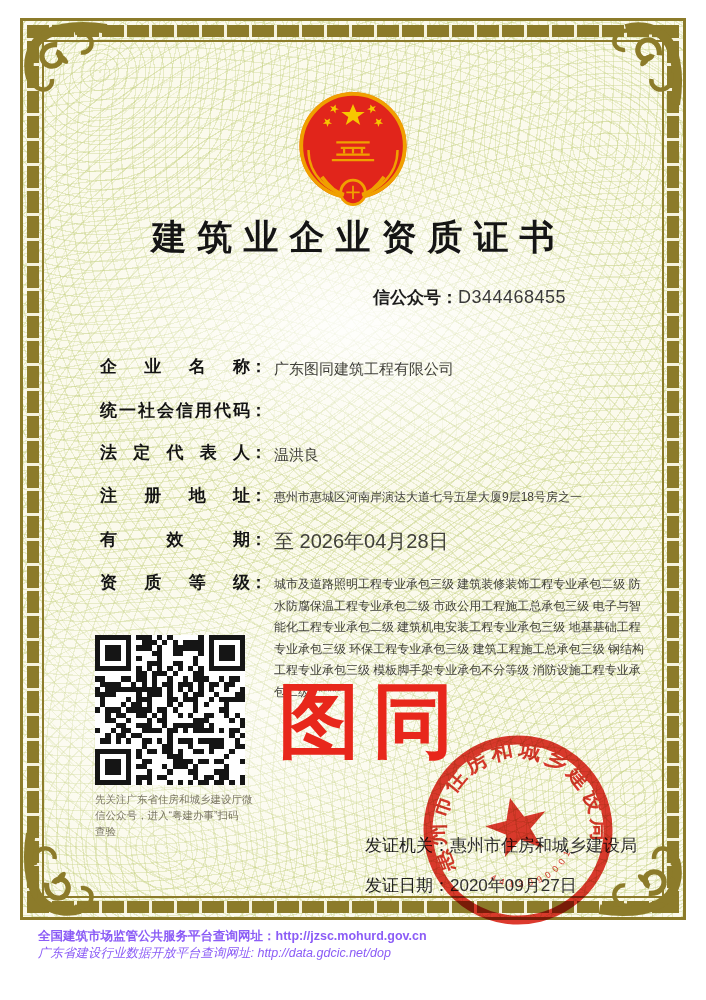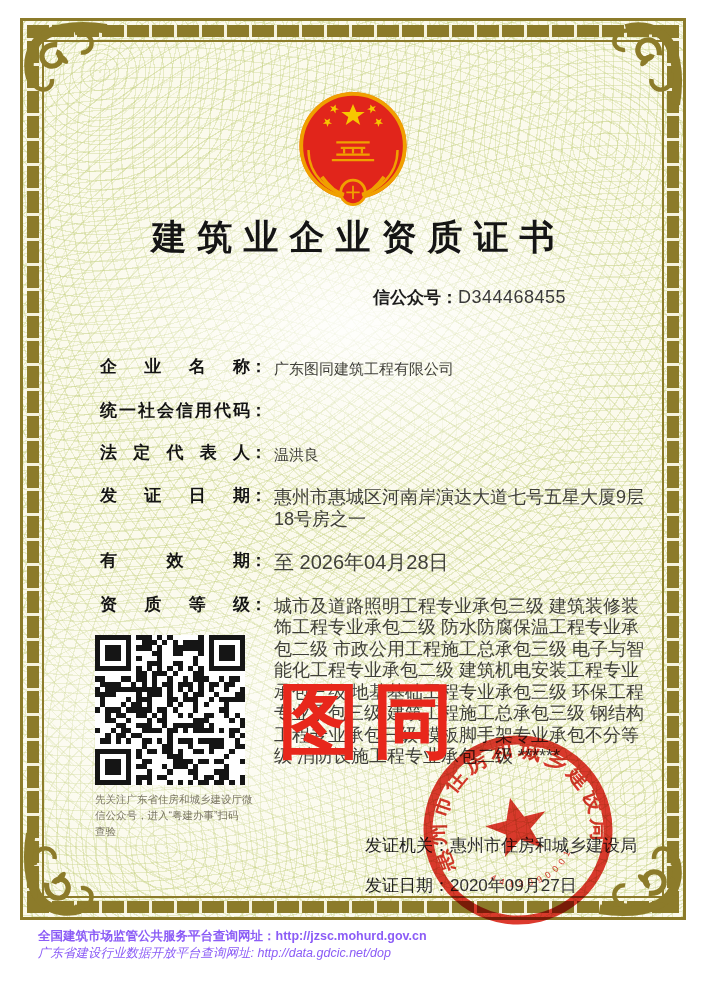--- a/index.html
+++ b/index.html
@@ -47,21 +47,21 @@
   .certno{position:absolute;left:353px;top:268px;font-size:17px;color:#1c1c1c;white-space:nowrap;}
   .certno .lab{font-weight:bold;}
   .certno .val{color:#3a3a3a;font-size:18px;letter-spacing:.5px;}
 
   
   .fields{position:absolute;left:80px;top:338px;width:544px;}
   .frow{display:flex;align-items:flex-start;margin-bottom:20px;line-height:22px;}
   .flabel{display:inline-block;width:150px;font-weight:bold;font-size:17px;color:#141414;
           text-align:justify;text-align-last:justify;flex:none;}
   .fcolon{font-weight:bold;font-size:17px;color:#141414;flex:none;margin-right:7px;}
-  .fvalue{font-size:18px;color:#40403a;line-height:21.5px;padding-top:2px;}
+  .fvalue{font-size:12px;color:#40403a;line-height:21.5px;padding-top:2px;}
   .frow.grade{margin-bottom:0;}
   .frow.grade .fvalue{width:372px;}
 
   
   .qr{position:absolute;left:75px;top:617px;width:150px;height:150px;background:#fff;}
   .qr svg{width:100%;height:100%;display:block;}
   .qr-caption{
     position:absolute;left:75px;top:774px;width:168px;
     font-size:10.5px;line-height:1.5;color:#7a7663;white-space:pre-line;
   }
@@ -198,21 +198,21 @@
     <div class="frow">
       <span class="flabel">统一社会信用代码</span>
         <span class="fcolon">：</span>
     </div>
     <div class="frow">
       <span class="flabel">法定代表人</span>
         <span class="fcolon">：</span>
         <span class="fvalue" style="font-size:15px">温洪良</span>
     </div>
     <div class="frow">
-      <span class="flabel">发证日期</span>
+      <span class="flabel">注册地址</span>
         <span class="fcolon">：</span>
         <span class="fvalue">惠州市惠城区河南岸演达大道七号五星大厦9层18号房之一</span>
     </div>
     <div class="frow">
       <span class="flabel">有效期</span>
         <span class="fcolon">：</span>
         <span class="fvalue" style="font-size:20px">至 2026年04月28日</span>
     </div>
     <div class="frow grade">
       <span class="flabel">资质等级</span>

